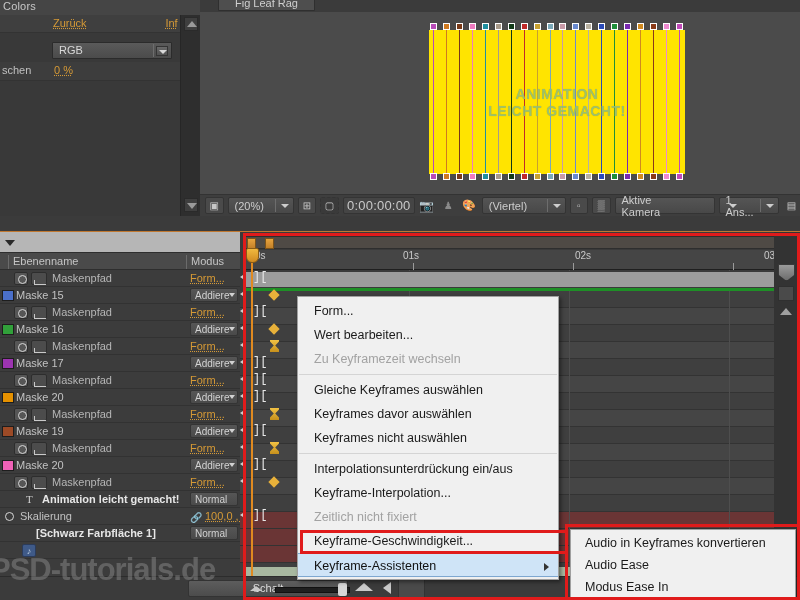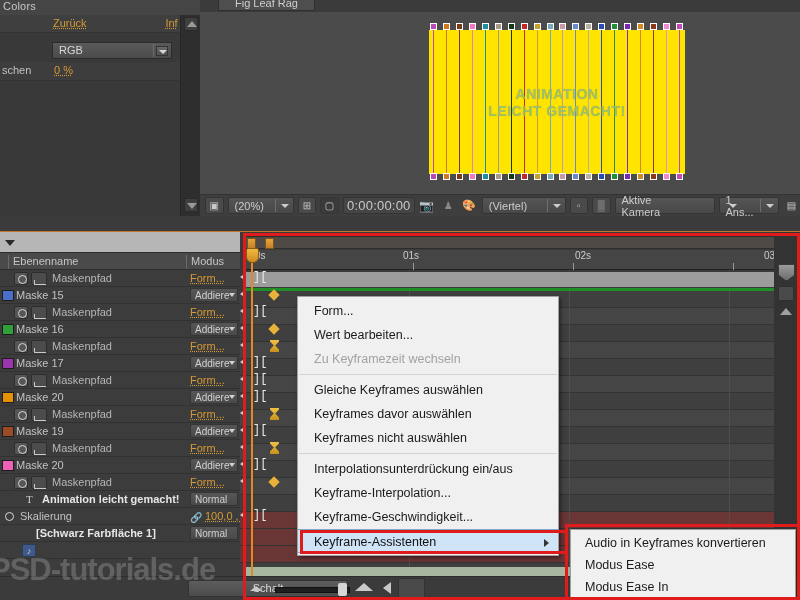--- a/index.html
+++ b/index.html
@@ -677,26 +677,27 @@
       <div class="mi"><span>Form...</span></div>
       <div class="mi"><span>Wert bearbeiten...</span></div>
       <div class="mi disabled"><span>Zu Keyframezeit wechseln</span></div>
       <div class="msep"></div>
       <div class="mi"><span>Gleiche Keyframes auswählen</span></div>
       <div class="mi"><span>Keyframes davor auswählen</span></div>
       <div class="mi"><span>Keyframes nicht auswählen</span></div>
       <div class="msep"></div>
       <div class="mi"><span>Interpolationsunterdrückung ein/aus</span></div>
       <div class="mi"><span>Keyframe-Interpolation...</span></div>
+      <div class="mi disabled"><span>Zeitlich nicht fixiert</span></div>
       <div class="mi"><span>Keyframe-Geschwindigkeit...</span></div>
       <div class="mi sel"><span>Keyframe-Assistenten</span><span class="sub-arrow"></span></div>
     </div>
   <div id="submenu">
       <div class="mi"><span>Audio in Keyframes konvertieren</span></div>
-      <div class="mi"><span>Modus Ease</span></div>
+      <div class="mi"><span>Audio Ease</span></div>
       <div class="mi"><span>Modus Ease In</span></div>
     </div>
 
   <div id="red-outline"></div>
   <div id="red-item-outline"></div>
   <div id="red-sub-outline"></div>
 
 </div>
 
 </body></html>

